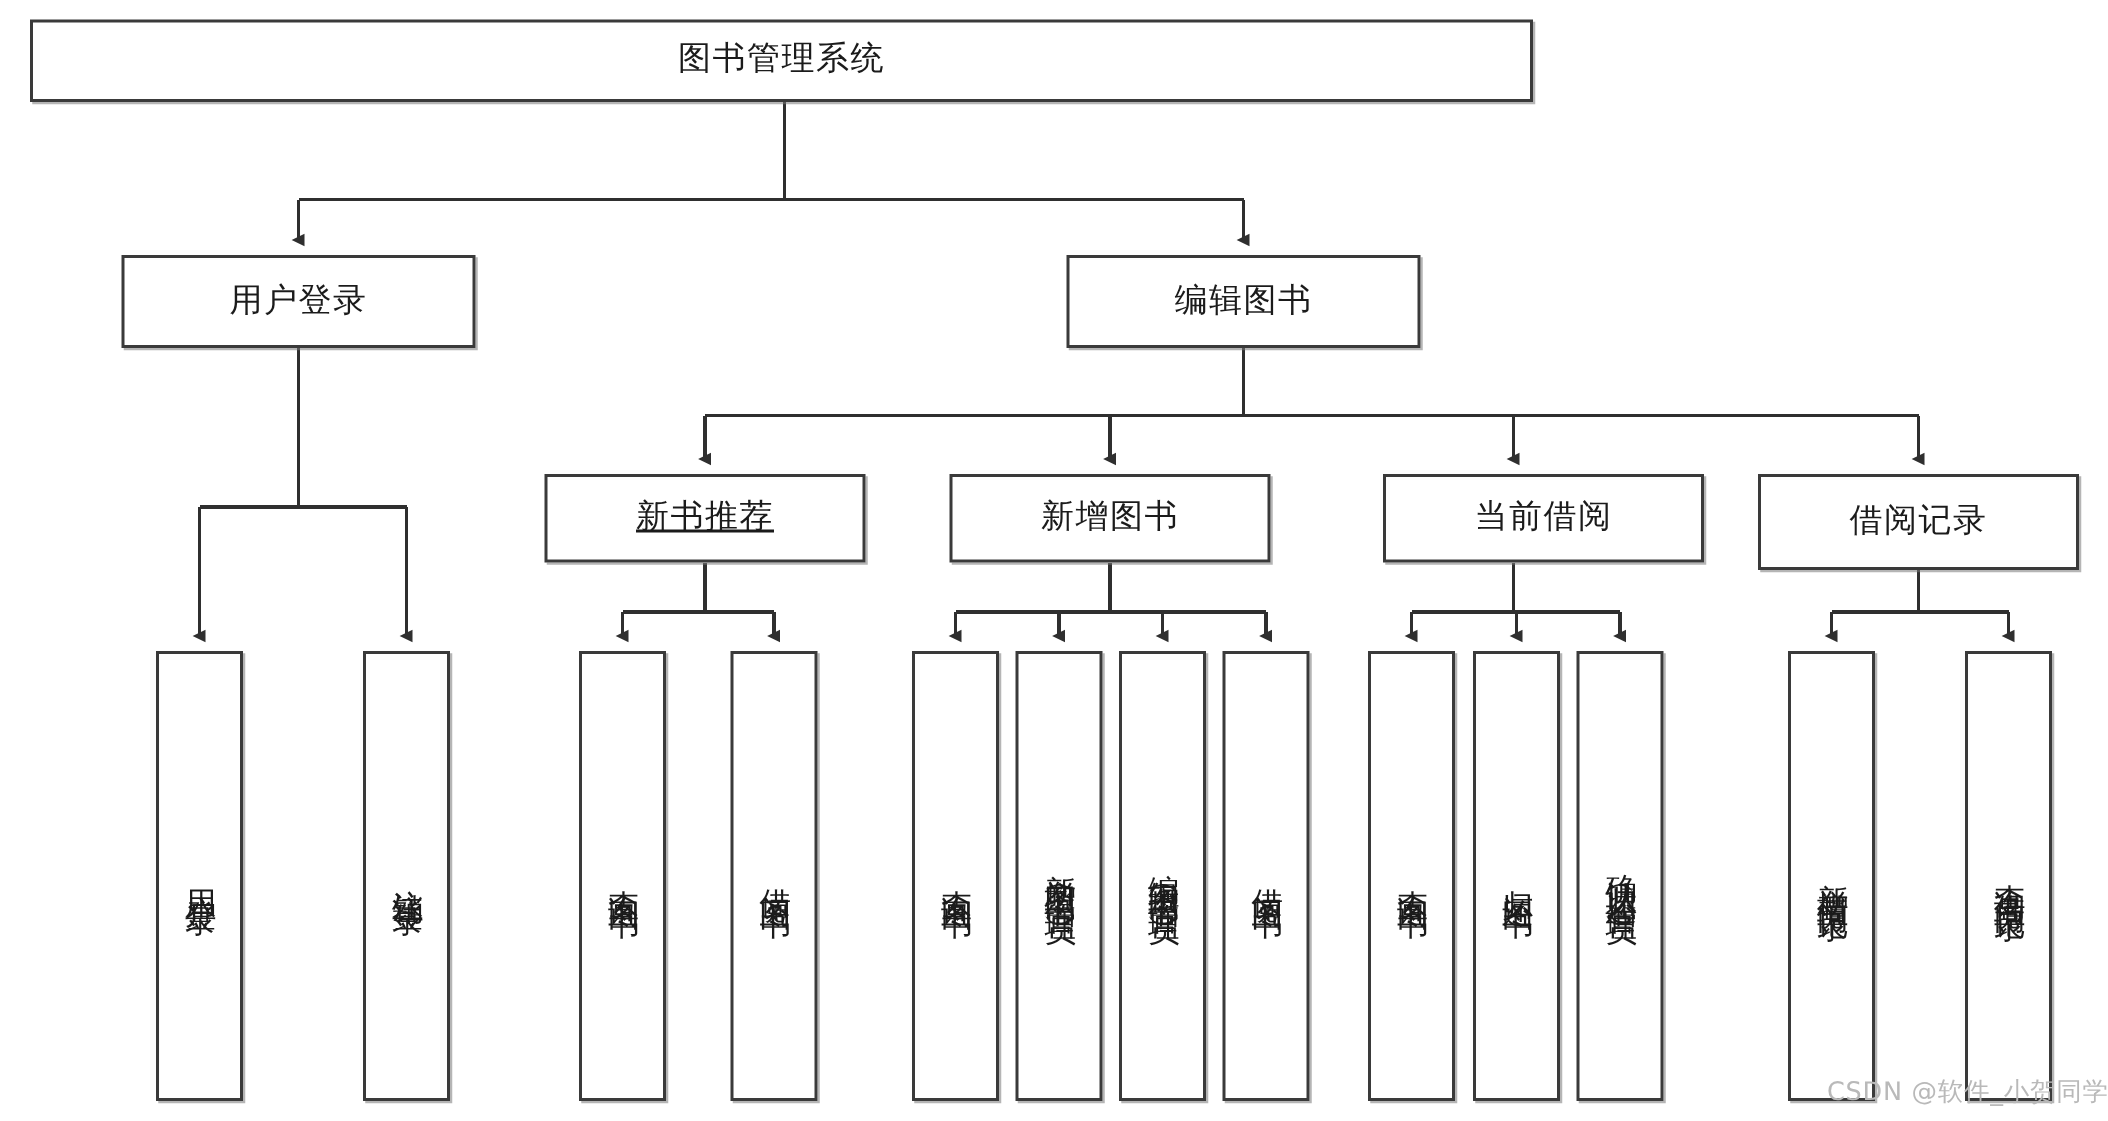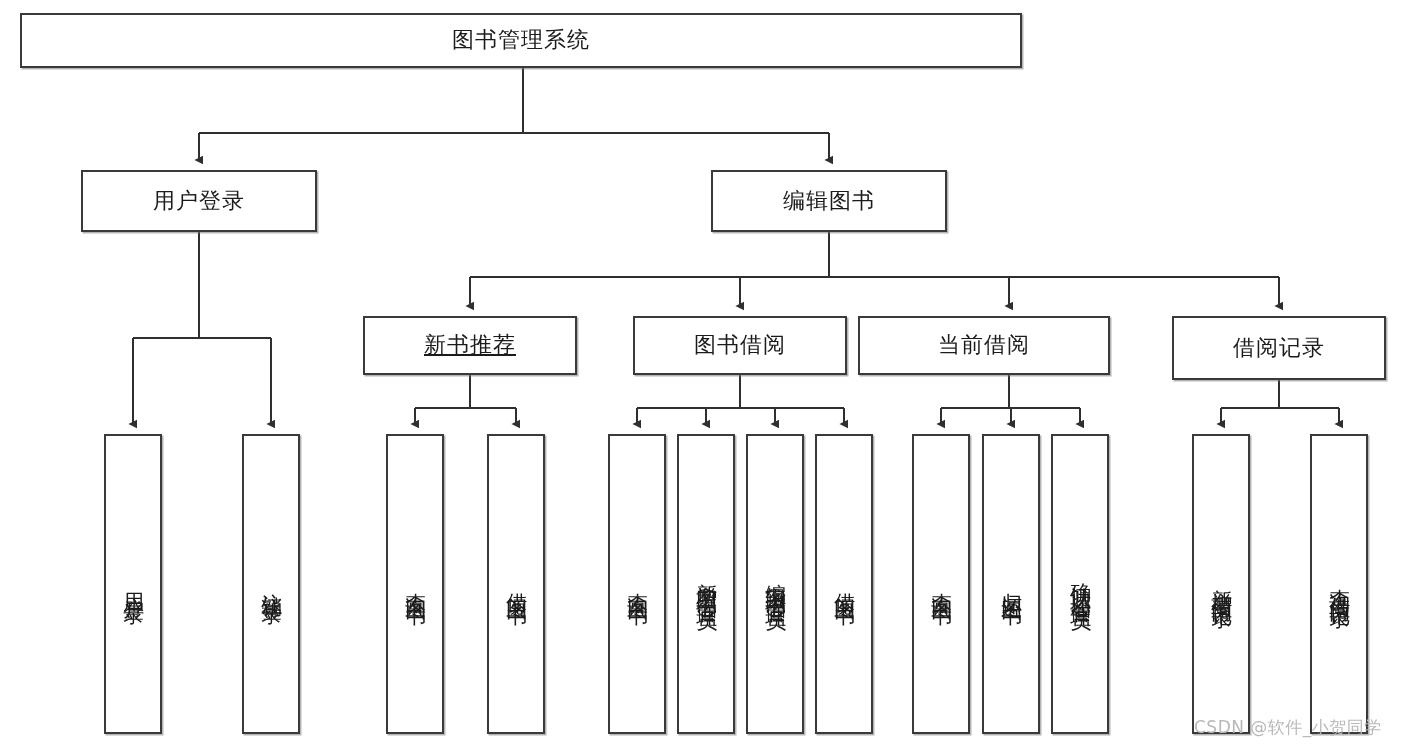--- a/index.html
+++ b/index.html
@@ -127,23 +127,23 @@
     <span>用户登录</span>
   </div>
   <div class="node h" style="left:711px; top:170px; width:236px; height:62px;">
     <span>编辑图书</span>
   </div>
 
   <div class="node h" style="left:363px; top:316px; width:214px; height:59px;text-decoration:underline;">
     <span>新书推荐</span>
   </div>
   <div class="node h" style="left:633px; top:316px; width:214px; height:59px;">
-    <span>图书借阅</span>
+    <span>新增图书</span>
   </div>
-  <div class="node h" style="left:858px; top:316px; width:252px; height:59px;">
+  <div class="node h" style="left:922px; top:316px; width:214px; height:59px;">
     <span>当前借阅</span>
   </div>
   <div class="node h" style="left:1172px; top:316px; width:214px; height:64px;">
     <span>借阅记录</span>
   </div>
 
   <div class="node v" style="left:104px; top:434px; width:58px; height:300px;">
     <span class="vtext">用户登录</span>
   </div>
   <div class="node v" style="left:242px; top:434px; width:58px; height:300px;">
@@ -180,15 +180,15 @@
     <span class="vtext">确认归还（管理员）</span>
   </div>
 
   <div class="node v" style="left:1192px; top:434px; width:58px; height:300px;">
     <span class="vtext">新增借阅记录</span>
   </div>
   <div class="node v" style="left:1310px; top:434px; width:58px; height:300px;">
     <span class="vtext">查询借阅记录</span>
   </div>
 
-  <div class="watermark" style="left:1194px; top:716px;">CSDN @软件_小贺同学</div>
+  <div class="watermark" style="left:1194px; top:716px;padding-left:24px;">CSDN @软件_小贺同学</div>
 
 </div>
 
 </body></html>

